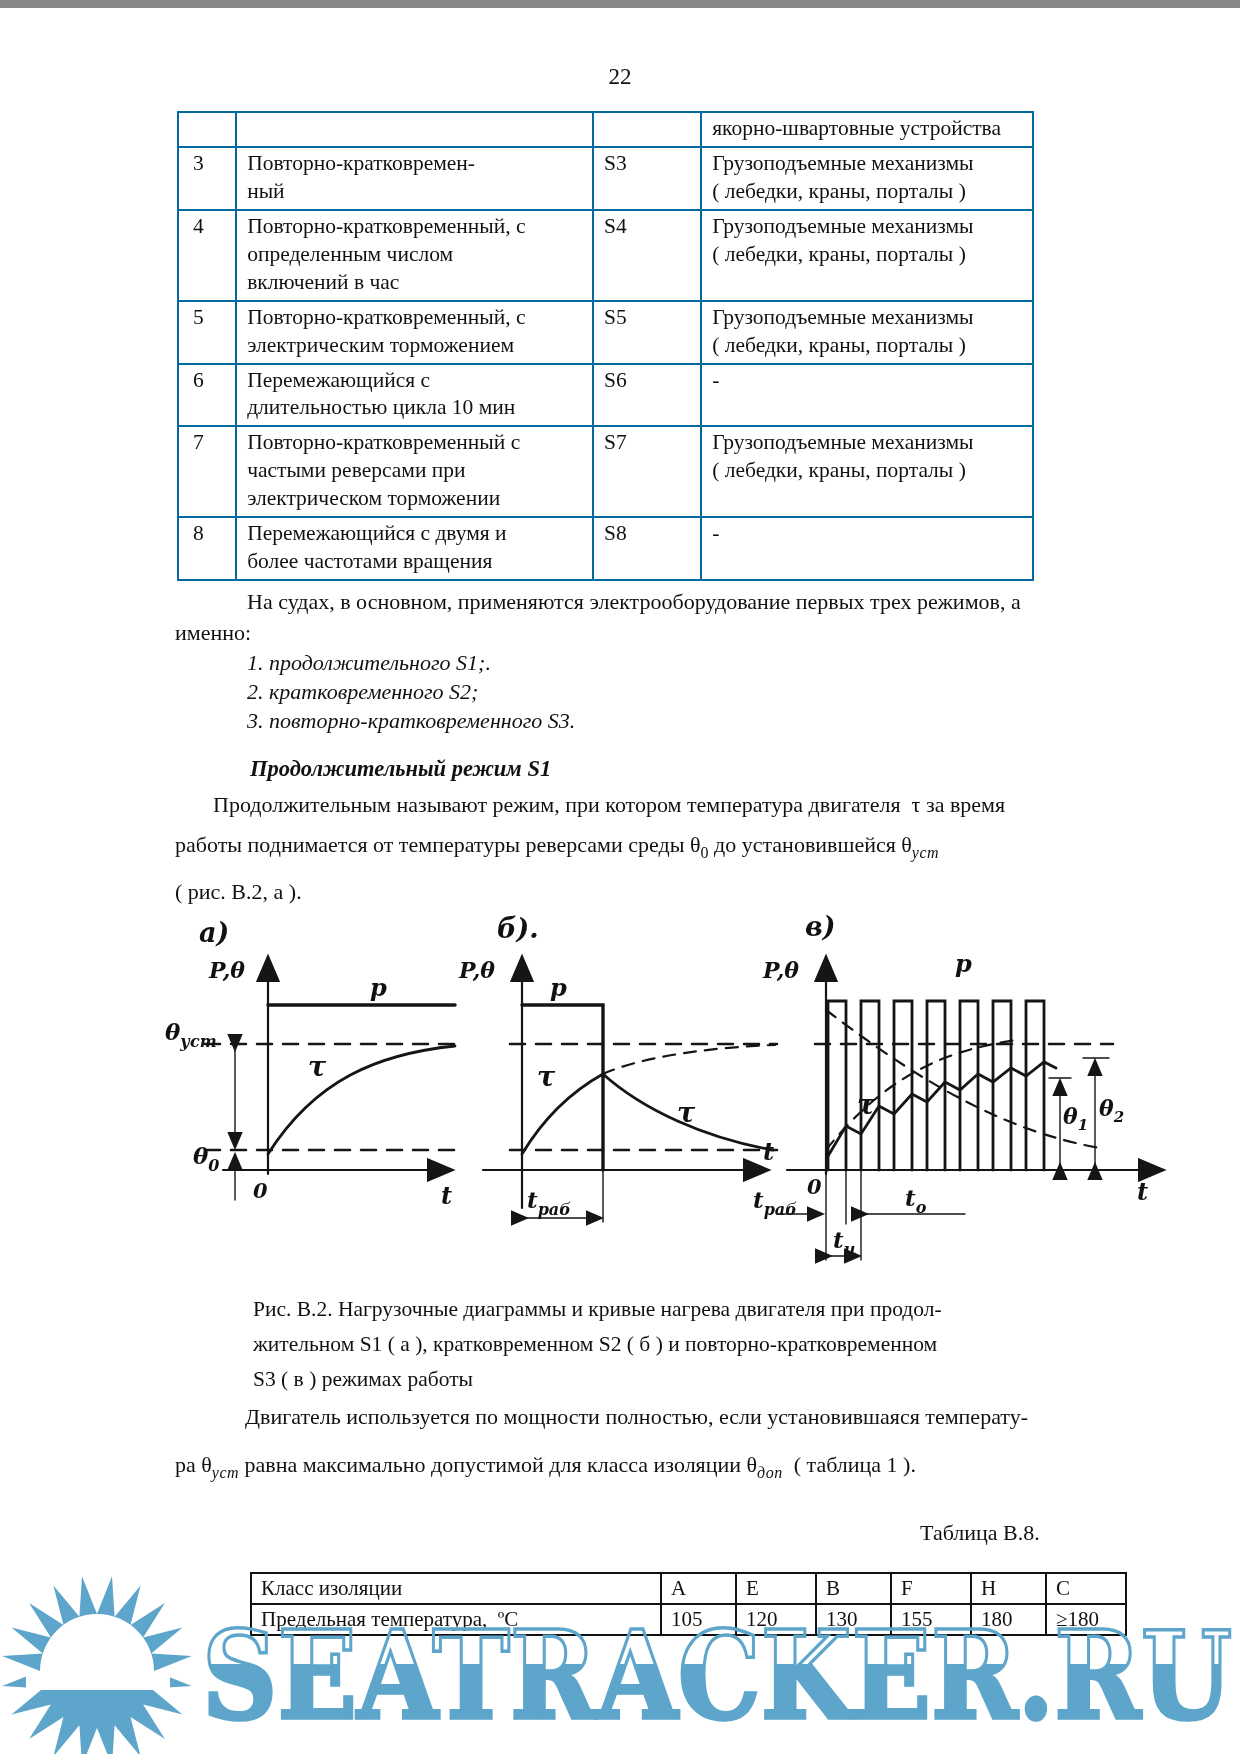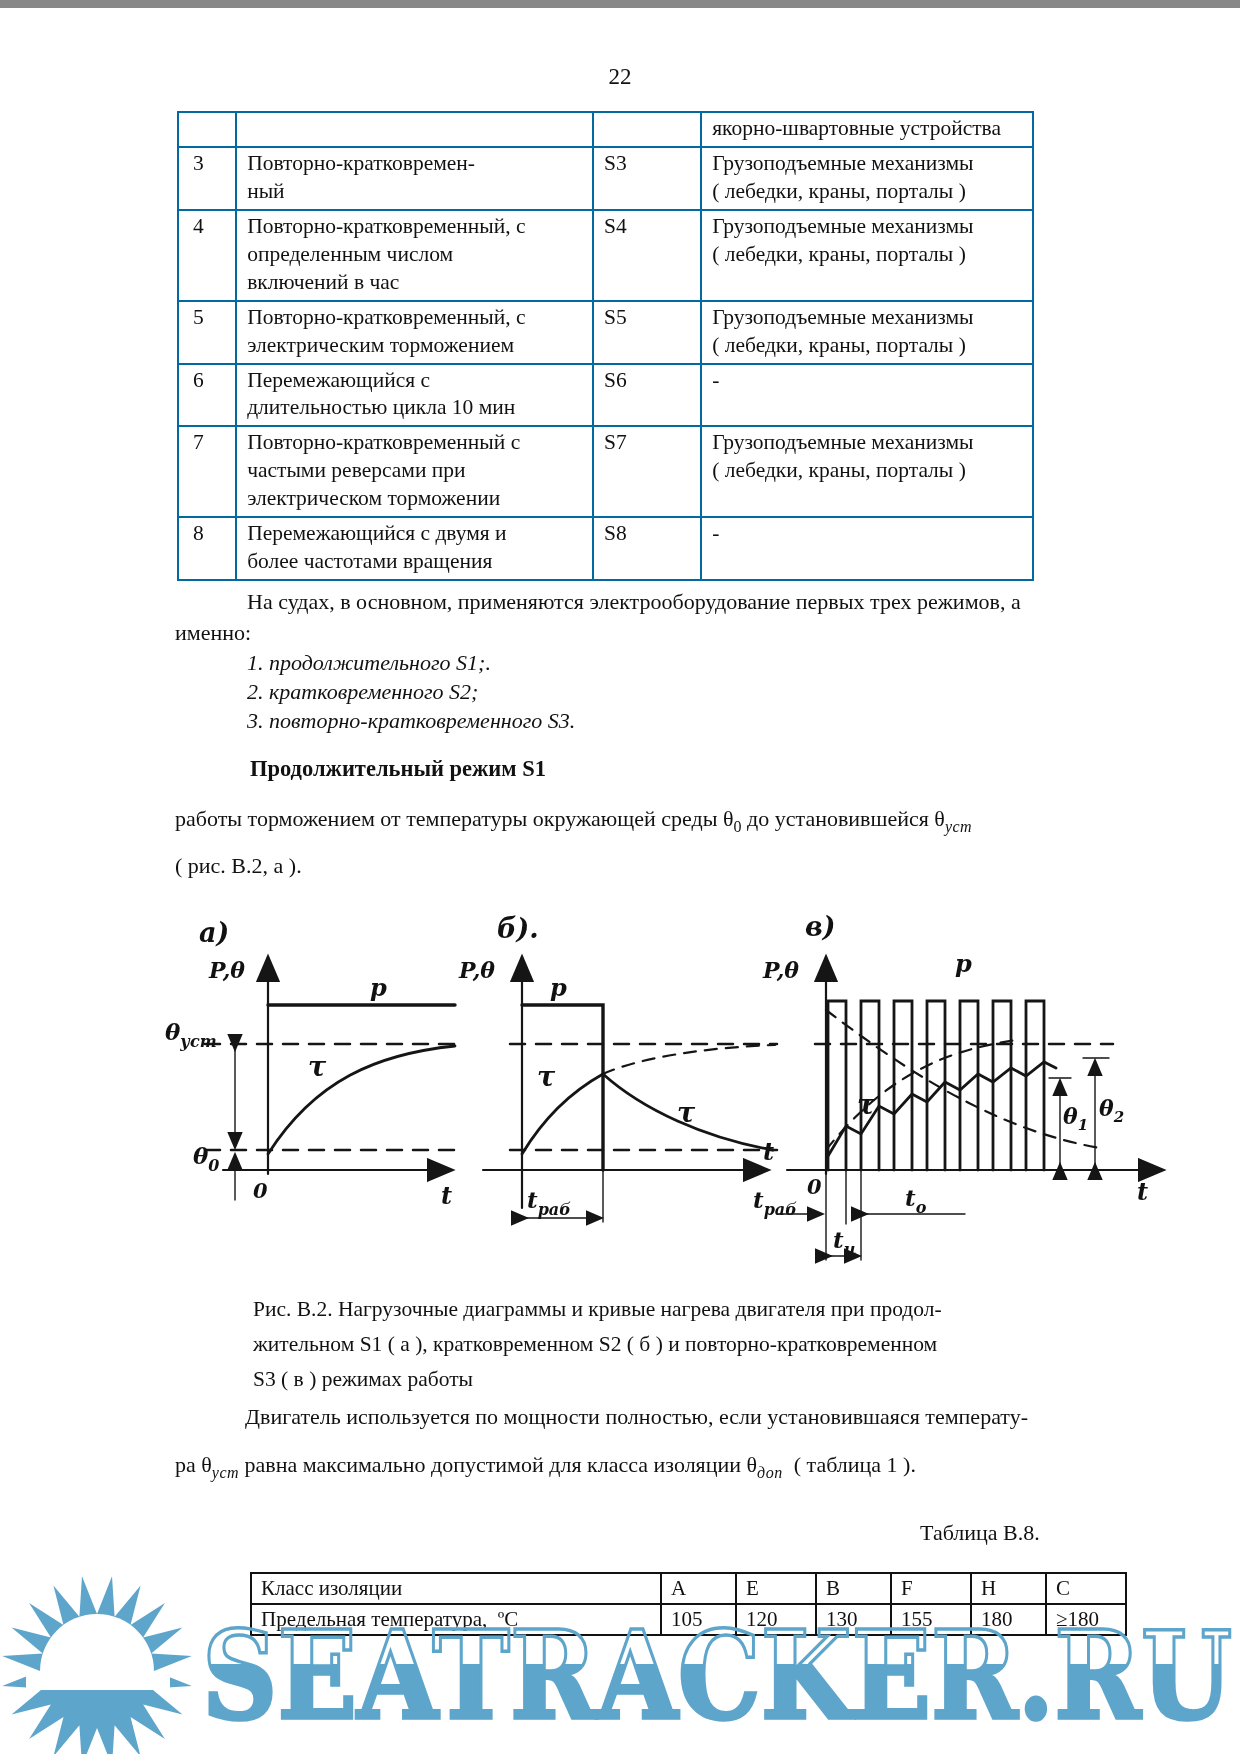--- a/index.html
+++ b/index.html
@@ -18,21 +18,21 @@
   }
   table.doc td.num{text-align:left;padding-left:14px;}
   table.ins{border-collapse:collapse;table-layout:fixed;}
   table.ins td{
     border:2px solid #111;font-size:21px;line-height:1.2;
     padding:2px 4px 2px 9px;white-space:pre;overflow:hidden;
   }
   
   .body-text{font-size:22px;line-height:31px;white-space:pre-line;}
   .list-text{font-size:22px;line-height:29px;white-space:pre-line;font-style:italic;}
-  .heading{font-size:22.5px;font-weight:bold;}
+  .heading{font-size:22.5px;font-weight:bold;font-style:italic;}
   .pline{font-size:22px;white-space:pre;}
   .sub-i{font-size:16px;font-style:italic;vertical-align:-6px;letter-spacing:.5px;}
   .sub-n{font-size:16px;vertical-align:-6px;}
   .caption{font-size:21.5px;line-height:35px;white-space:pre-line;}
   .tab-cap{font-size:22px;}
   
   svg text{font-family:"DejaVu Serif",serif;}
   .fx{font-style:italic;font-weight:bold;fill:#111;}
   .ln{stroke:#151515;fill:none;stroke-width:2.2;stroke-linecap:round;}
   .thick{stroke-width:3.4;}
@@ -119,21 +119,22 @@
 
   <div class="abs body-text" style="left:175px;top:578px;width:950px;text-indent:72px;">На судах, в основном, применяются электрооборудование первых трех режимов, а
 именно:</div>
   <div class="abs list-text" style="left:247px;top:640px;width:800px;">1. продолжительного S1;.
 2.  кратковременного S2;
 3. повторно-кратковременного S3.</div>
 
   <div class="abs heading" style="left:250px;top:748px;">Продолжительный режим S1</div>
 
   <div class="abs" style="left:175px;top:784px;width:985px;">
-    <div class="pline" style="margin-top:14px;"><span>работы торможением от температуры окружающей среды θ</span><span class="sub-n">0</span><span> до установившейся θ</span><span class="sub-i">уст</span></div>
+    <div class="pline" style="padding-left:38px;">Продолжительным называют режим, при котором температура двигателя  τ за время</div>
+    <div class="pline" style="margin-top:14px;"><span>работы поднимается от температуры реверсами среды θ</span><span class="sub-n">0</span><span> до установившейся θ</span><span class="sub-i">уст</span></div>
     <div class="pline" style="margin-top:17px;">( рис. В.2, а ).</div>
   </div>
 
   <svg class="abs" style="left:165px;top:900px;" width="1070" height="368" viewBox="0 0 1070 368">
     <defs>
       <marker id="ah" markerWidth="13" markerHeight="11" refX="10" refY="5.5" orient="auto">
         <path d="M0,0 L13,5.5 L0,11 Z" fill="#151515"></path>
       </marker>
     </defs>
 

